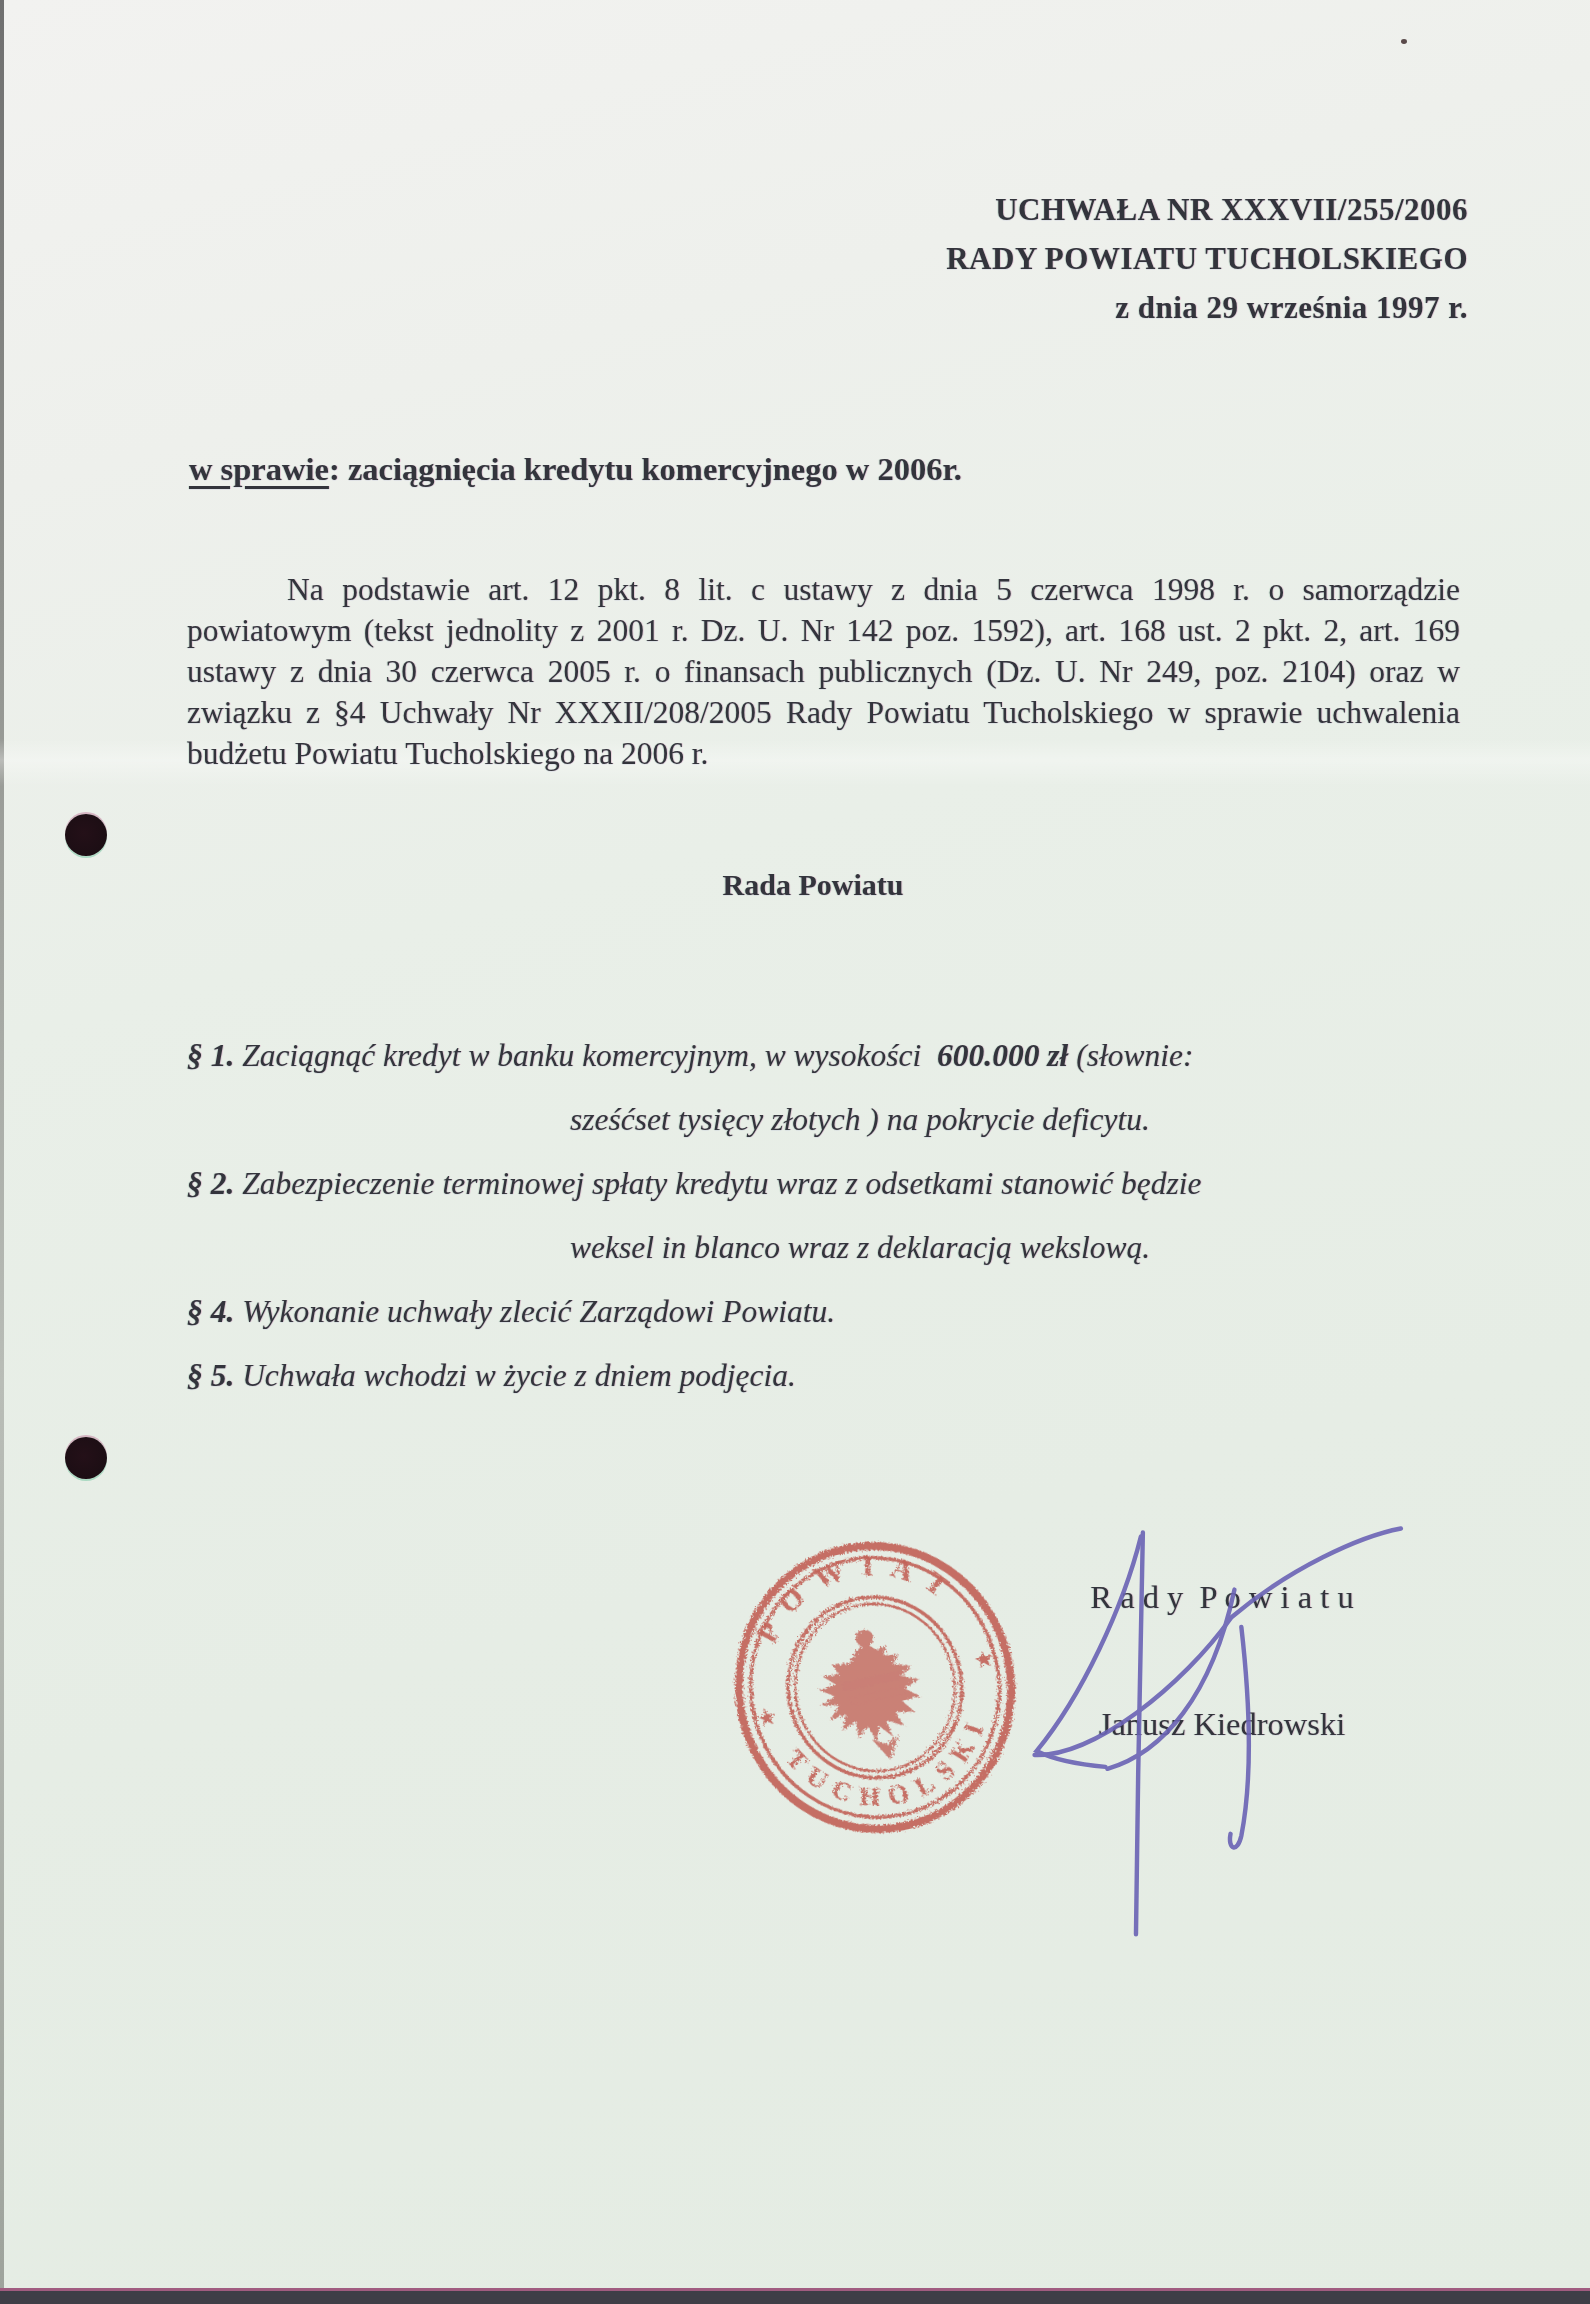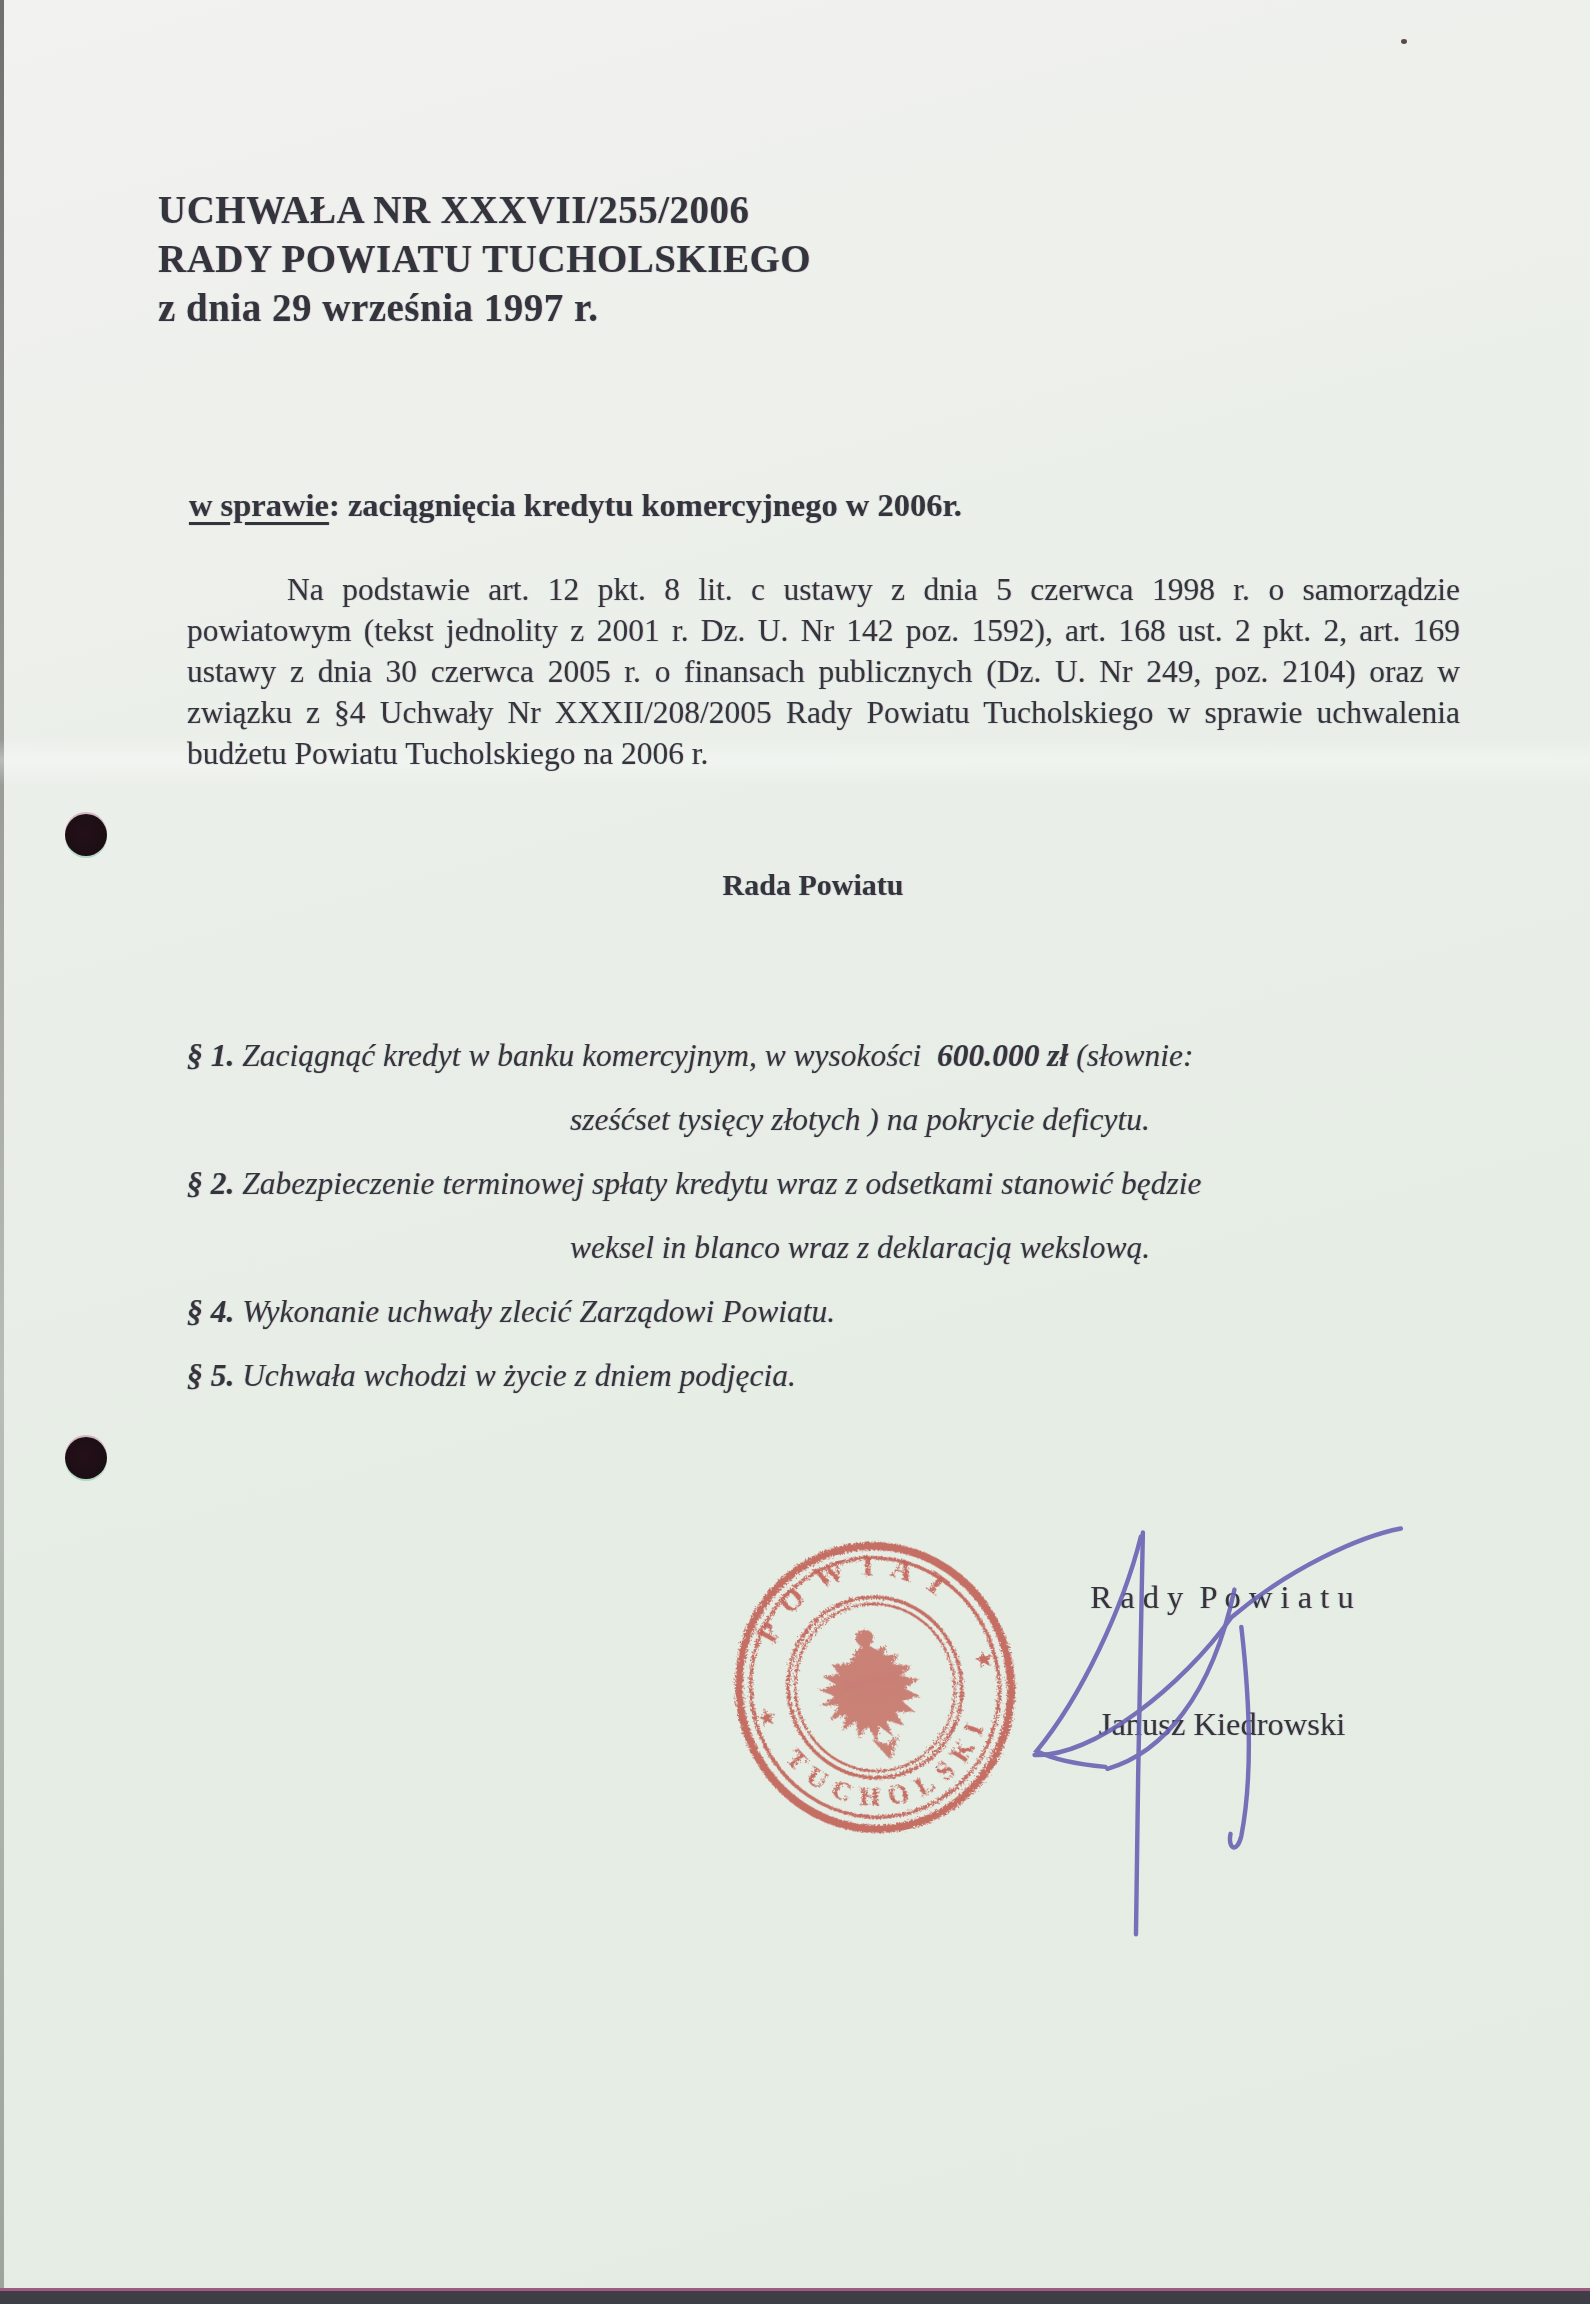--- a/index.html
+++ b/index.html
@@ -13,25 +13,25 @@
     color:#33343c;
   }
   .ink{
     text-shadow:1px 0 0 rgba(190,70,140,.20),-1px 0 0 rgba(60,150,100,.16),0 1px 0 rgba(70,70,160,.08);
   }
   .abs{position:absolute;}
   .b{font-weight:bold;}
   
   .title-block{
     left:158px;top:185px;width:1310px;
-    text-align:left;font-weight:bold;font-size:39px;line-height:49px;
+    text-align:right;font-weight:bold;font-size:31px;line-height:49px;
     letter-spacing:0.5px;
   }
   
-  .subject{left:189px;top:451px;font-size:32.5px;font-weight:bold;margin-top:36px;}
+  .subject{left:189px;top:451px;font-size:32.5px;font-weight:bold;}
   .subject .ul{text-decoration:underline;text-underline-offset:5.9px;}
   
   .legal{
     left:187px;top:569px;width:1273px;
     font-size:31.5px;line-height:41px;text-align:justify;text-indent:100px;
   }
   
   .enacting{
     left:158px;top:859px;width:1310px;
     text-align:center;font-weight:bold;font-size:30px;line-height:51px;

